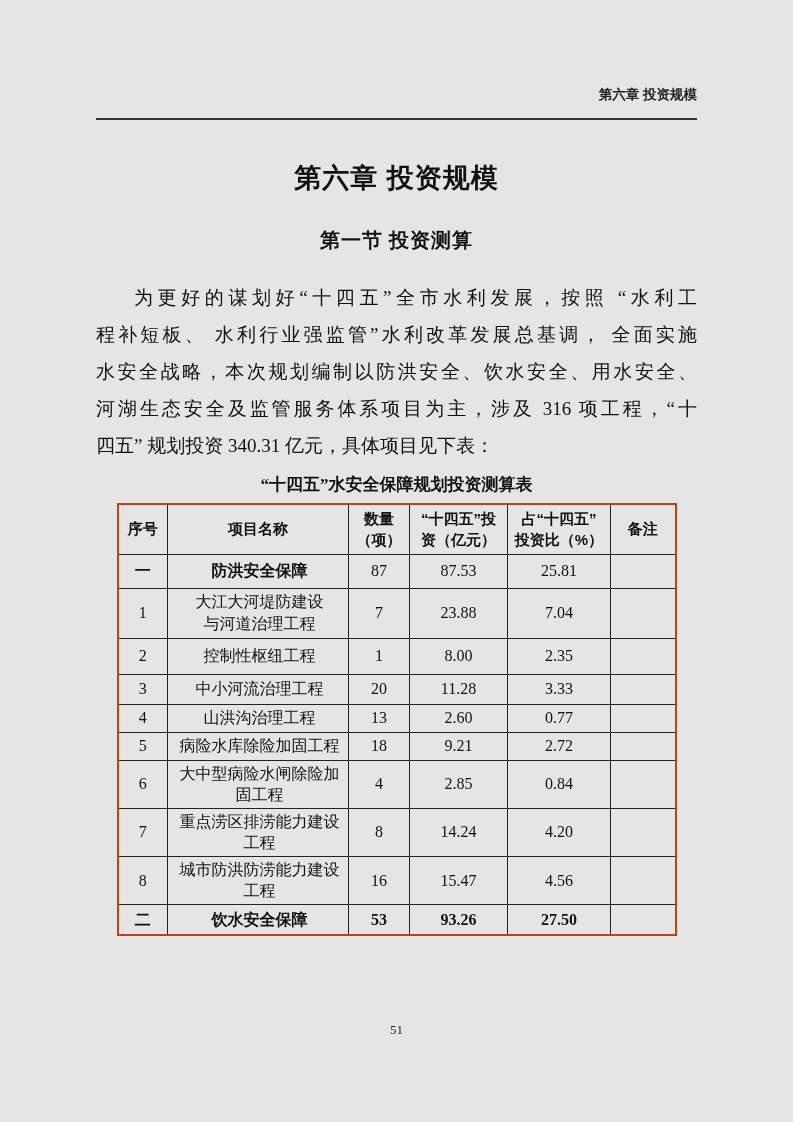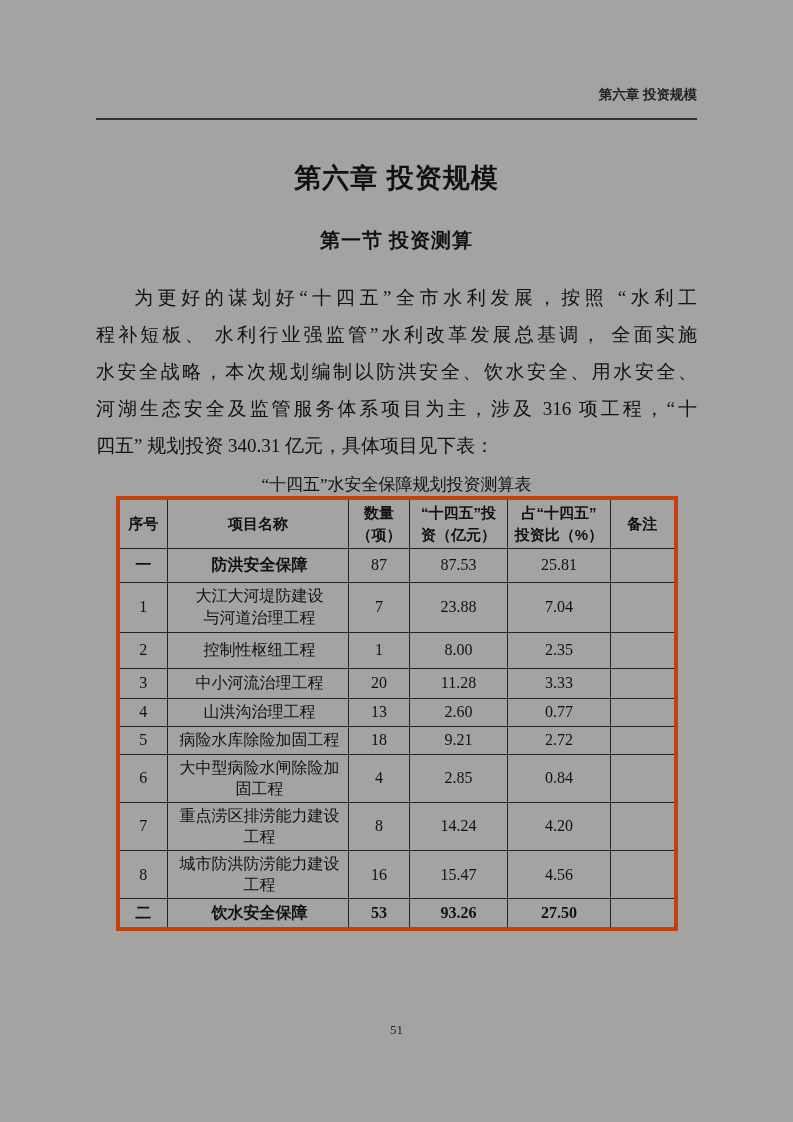--- a/index.html
+++ b/index.html
@@ -2,21 +2,21 @@
 <html lang="zh"><head>
 <meta charset="utf-8">
 <style>
   * { margin: 0; padding: 0; box-sizing: border-box; }
   html, body { background: #ffffff; }
   .page {
     position: relative;
     width: 793px;
     height: 1122px;
     margin: 0 auto;
-    background: #a3a3a3;
+    background: #e5e5e5;
     color: #1a1a1a;
     font-family: "Liberation Serif", "DejaVu Serif", serif;
     overflow: hidden;
   }
   .content { padding: 86px 96px 0 96px; }
 
   .running-header {
     text-align: right;
     font-family: "Liberation Sans", "DejaVu Sans", sans-serif;
     font-weight: 700;
@@ -59,27 +59,28 @@
     white-space: normal;
   }
   .para-line.first { text-indent: 2em; }
   .para-line.last { text-align-last: left; }
 
   .table-caption {
     margin-top: 9px;
     text-align: center;
     font-size: 17px;
     color: #111;
+    font-weight: bold;
   }
 
   table.inv-table {
     width: 558px;
-    margin: 0 auto 0 auto;
+    margin: 7px auto 0 auto;
     border-collapse: collapse;
-    border: 4px solid #c2410c;
+    border: 2px solid #c2410c;
     table-layout: fixed;
   }
   .inv-table td, .inv-table th {
     border: 1px solid #222;
     text-align: center;
     vertical-align: middle;
     font-size: 16px;
     line-height: 1.35;
     padding: 2px 4px;
     white-space: pre-line;

